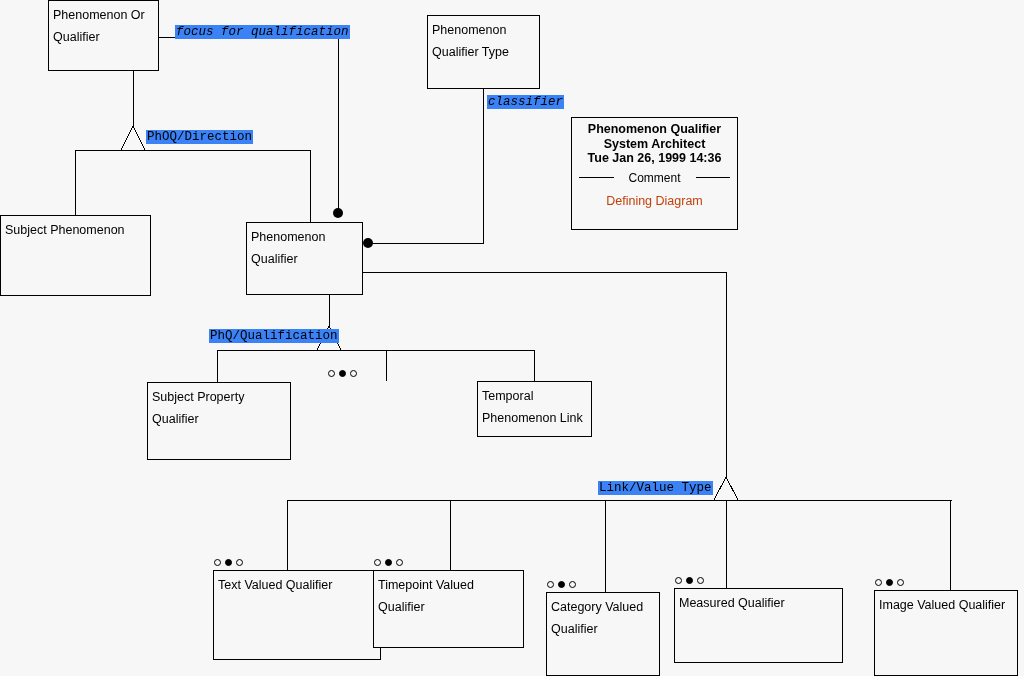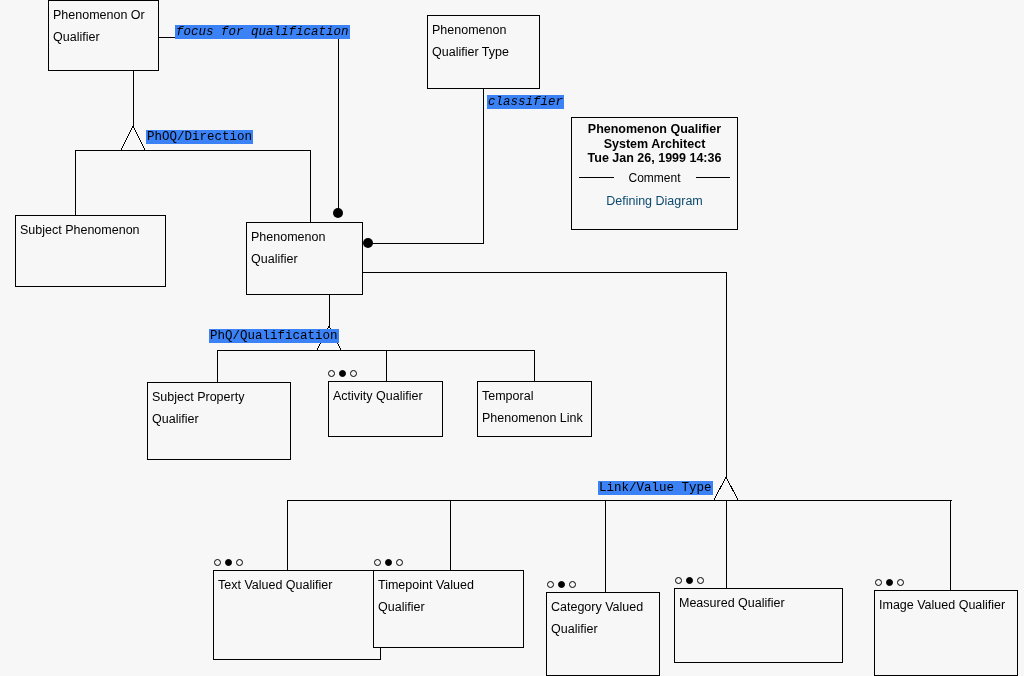--- a/index.html
+++ b/index.html
@@ -72,21 +72,21 @@
   }
   .titlebox .t{
     font-weight:bold;font-size:12.5px;line-height:14.5px;color:#000;
   }
   .titlebox .sep{
     display:flex;align-items:center;justify-content:center;
     gap:15px;margin:5px 7px 2px 7px;
   }
   .titlebox .sep .rule{flex:1;height:1px;background:#000;}
   .titlebox .sep .cap{font-size:12px;color:#000;}
-  .titlebox .cmt{font-size:12.5px;color:#0c4a6e;margin-top:9px;}
+  .titlebox .cmt{font-size:12.5px;color:#c2410c;margin-top:9px;}
 </style>
 </head>
 <body>
 
 <div id="canvas">
 
   <svg class="lines" viewBox="0 0 1024 676" xmlns="http://www.w3.org/2000/svg">
     <g stroke="#000" stroke-width="1" fill="none" shape-rendering="crispEdges">
 
       <path d="M159,37 L338,37 L338,213"></path>
@@ -121,29 +121,28 @@
 
   <div class="bullet" style="left:333px;top:208px;"></div>
   <div class="bullet" style="left:363px;top:238px;"></div>
 
   <div class="cls" style="left:48px;top:0px;width:111px;height:71px;">Phenomenon Or
 Qualifier</div>
 
   <div class="cls" style="left:427px;top:15px;width:113px;height:74px;">Phenomenon
 Qualifier Type</div>
 
-  <div class="cls" style="left:15px;top:215px;width:151px;height:72px;">Subject Phenomenon</div>
+  <div class="cls" style="left:0px;top:215px;width:151px;height:81px;">Subject Phenomenon</div>
 
   <div class="cls" style="left:246px;top:222px;width:117px;height:73px;">Phenomenon
 Qualifier</div>
 
   <div class="cls" style="left:147px;top:382px;width:144px;height:78px;">Subject Property
 Qualifier</div>
 
-  <div class="cls" style="left:328px;top:381px;width:115px;height:56px;">Activity Qualifier</div>
 
   <div class="cls" style="left:477px;top:381px;width:115px;height:56px;">Temporal
 Phenomenon Link</div>
 
   <div class="cls" style="left:213px;top:570px;width:168px;height:90px;">Text Valued Qualifier</div>
 
   <div class="cls" style="left:373px;top:570px;width:151px;height:78px;">Timepoint Valued
 Qualifier</div>
 
   <div class="cls" style="left:546px;top:592px;width:114px;height:84px;">Category Valued

